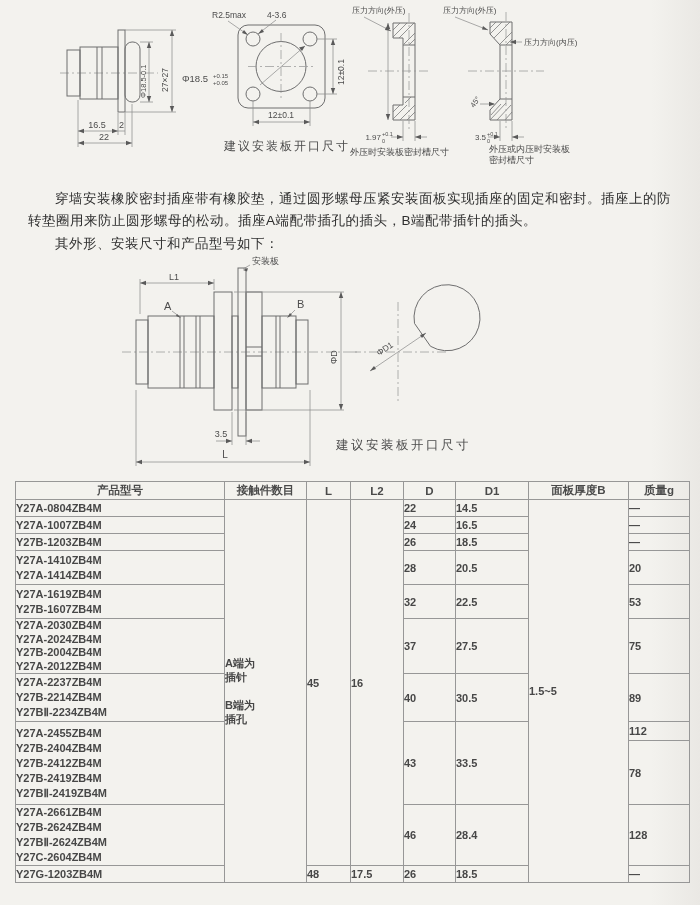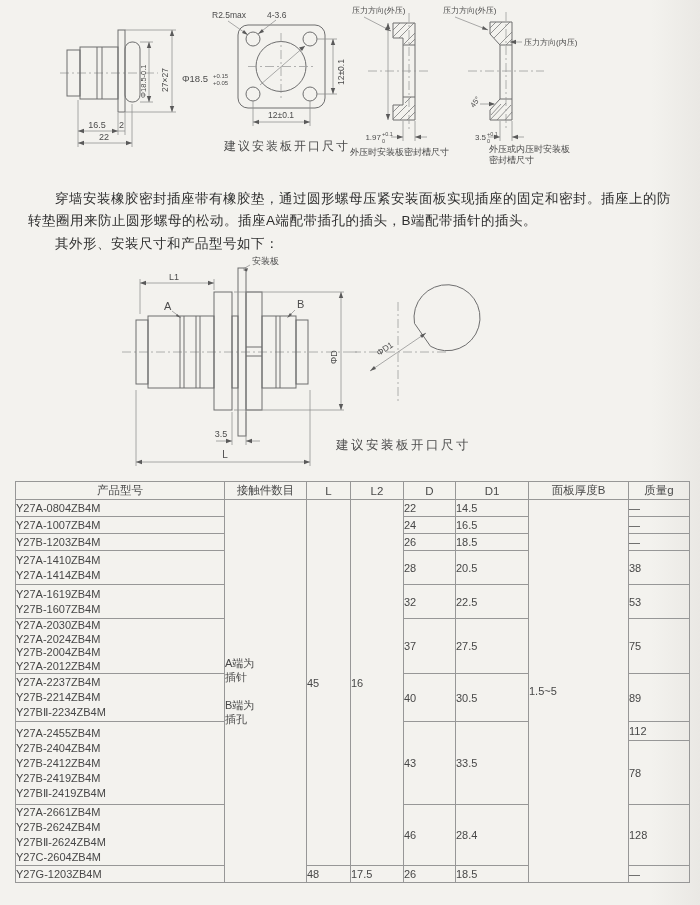--- a/index.html
+++ b/index.html
@@ -27,21 +27,21 @@
   .para1 { top:188px; }
   .para2 { top:233px; }
 
   table.spec {
     position:absolute; left:15px; top:481px; width:674px;
     border-collapse:collapse; table-layout:fixed;
     font-size:11px; color:#474747;
   }
   table.spec th, table.spec td {
     border:1px solid #979797; vertical-align:middle;
-    padding:0; font-weight:normal; overflow:hidden;
+    padding:0; font-weight:bold; overflow:hidden;
   }
   table.spec th { font-size:11.5px; color:#4a4a4a; }
   .pre  { white-space:pre-line; line-height:15px; }
   .pre13{ white-space:pre-line; line-height:13.5px; }
   .contact-cell { white-space:pre-line; line-height:14px; font-size:11px; }
   .h18{height:18px}.h17{height:17px}.h34{height:34px}.h55{height:55px}
   .h48{height:48px}.h19{height:19px}.h64{height:64px}.h60{height:60px}
 </style>
 </head>
 <body>
@@ -328,21 +328,21 @@
       <td class="pre">Y27B-1203ZB4M</td>
       <td>26</td>
       <td>18.5</td>
       <td>—</td>
     </tr>
     <tr class="h34">
       <td class="pre">Y27A-1410ZB4M
 Y27A-1414ZB4M</td>
       <td>28</td>
       <td>20.5</td>
-      <td>38</td>
+      <td>20</td>
     </tr>
     <tr class="h34">
       <td class="pre">Y27A-1619ZB4M
 Y27B-1607ZB4M</td>
       <td>32</td>
       <td>22.5</td>
       <td>53</td>
     </tr>
     <tr class="h55">
       <td class="pre13">Y27A-2030ZB4M

